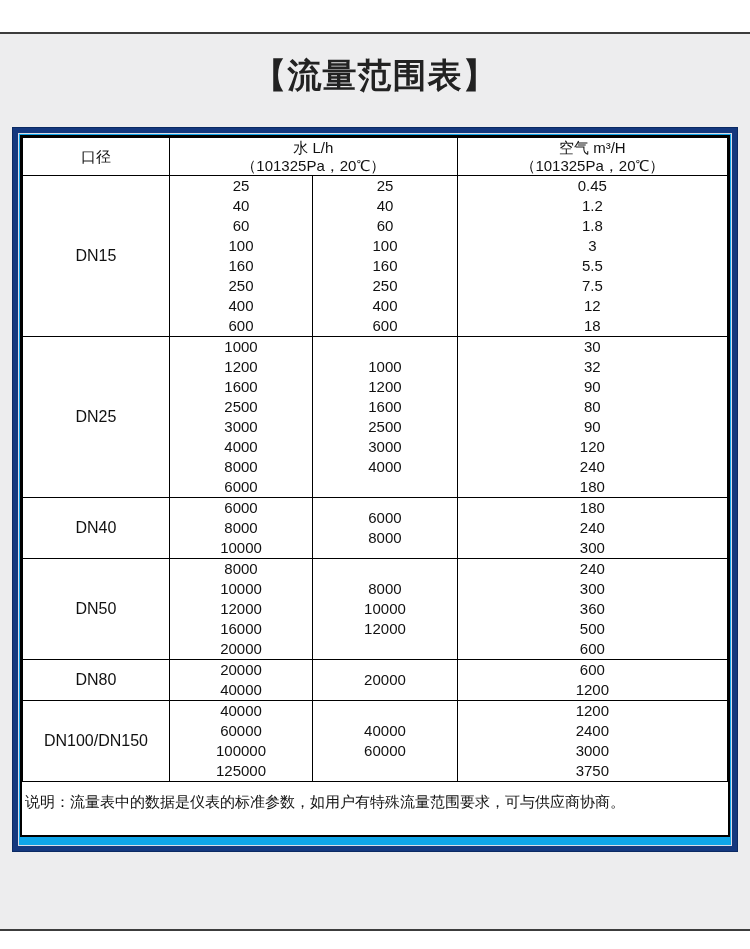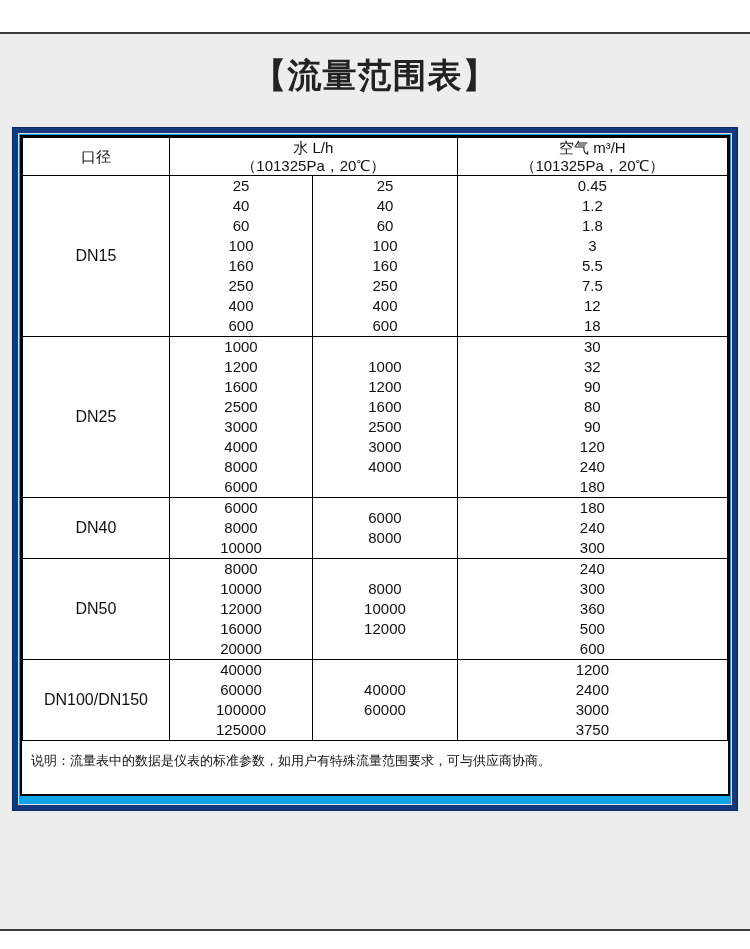--- a/index.html
+++ b/index.html
@@ -65,22 +65,22 @@
   }
   .hdr-sub .sub-cjk { letter-spacing: 1px; }
   tbody td { padding: 2px 0; vertical-align: middle; }
   tbody td.dn-cell { font-size: 16px; color: #111111; }
   tbody .val {
     font-size: 15px;
     line-height: 20px;
     color: #111111;
   }
   .note {
-    padding: 7px 10px 20px 9px;
-    font-size: 13px;
+    padding: 7px 10px 20px 3px;
+    font-size: 15px;
     line-height: 26px;
     color: #111111;
     text-align: left;
   }
   .bottom-white { height: 18px; background: #ffffff; }
 </style>
 </head>
 <body>
 
 <div class="top-strip"></div>
@@ -211,20 +211,34 @@
               </td>
               <td>
                 <div class="val">240</div>
                 <div class="val">300</div>
                 <div class="val">360</div>
                 <div class="val">500</div>
                 <div class="val">600</div>
               </td>
             </tr>
             <tr>
+              <td class="dn-cell">DN80</td>
+              <td>
+                <div class="val">20000</div>
+                <div class="val">40000</div>
+              </td>
+              <td>
+                <div class="val">20000</div>
+              </td>
+              <td>
+                <div class="val">600</div>
+                <div class="val">1200</div>
+              </td>
+            </tr>
+            <tr>
               <td class="dn-cell">DN100/DN150</td>
               <td>
                 <div class="val">40000</div>
                 <div class="val">60000</div>
                 <div class="val">100000</div>
                 <div class="val">125000</div>
               </td>
               <td>
                 <div class="val">40000</div>
                 <div class="val">60000</div>

